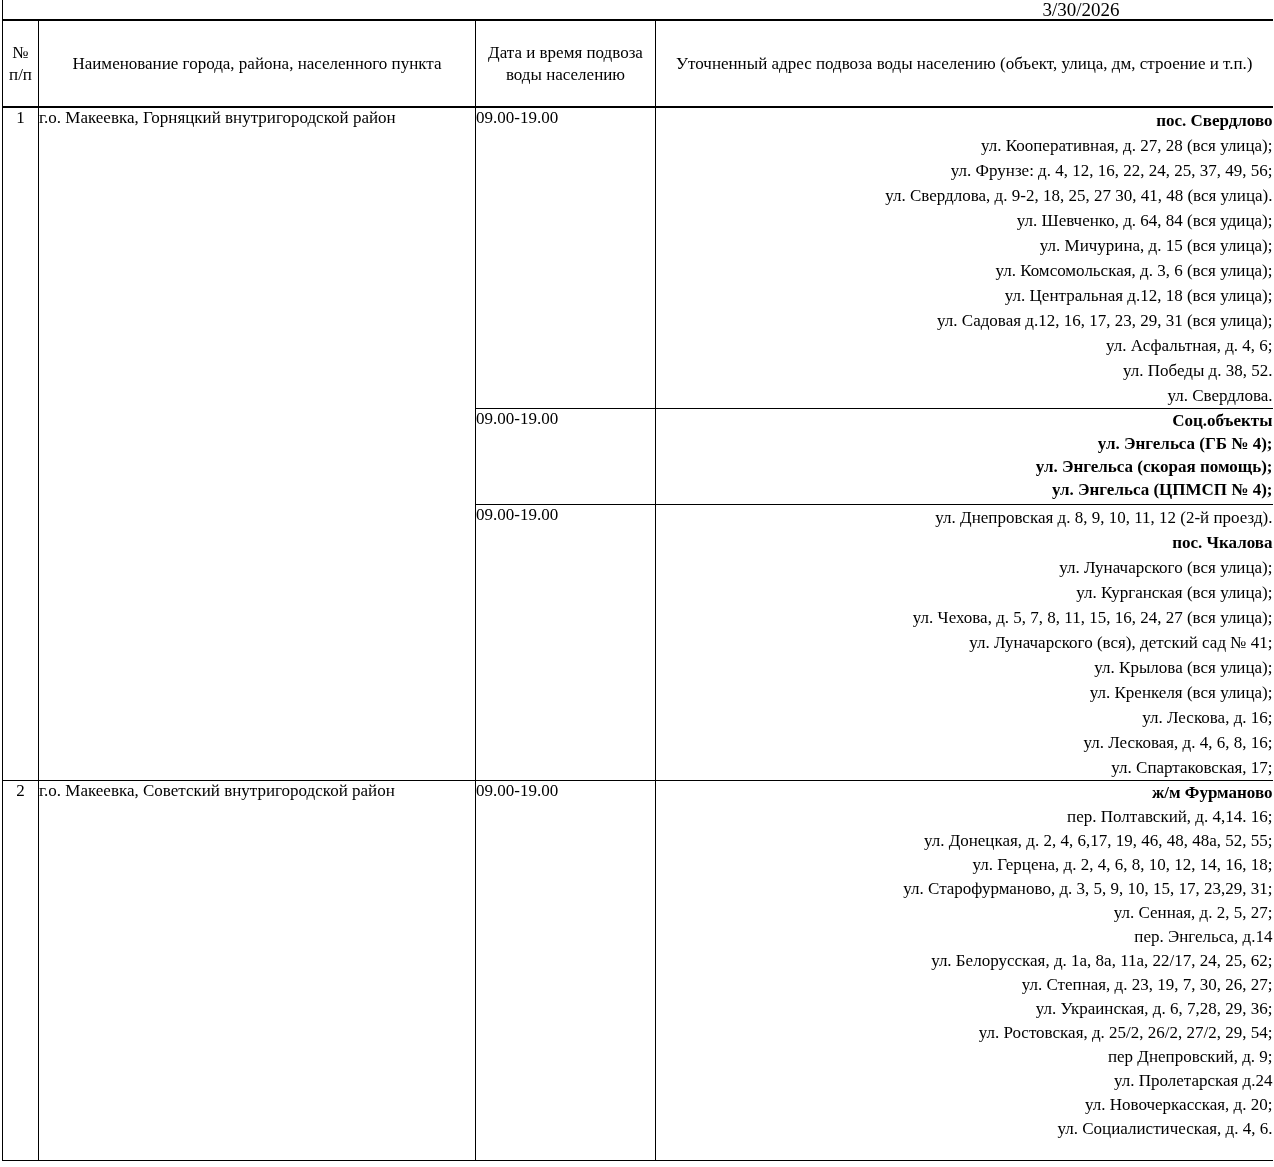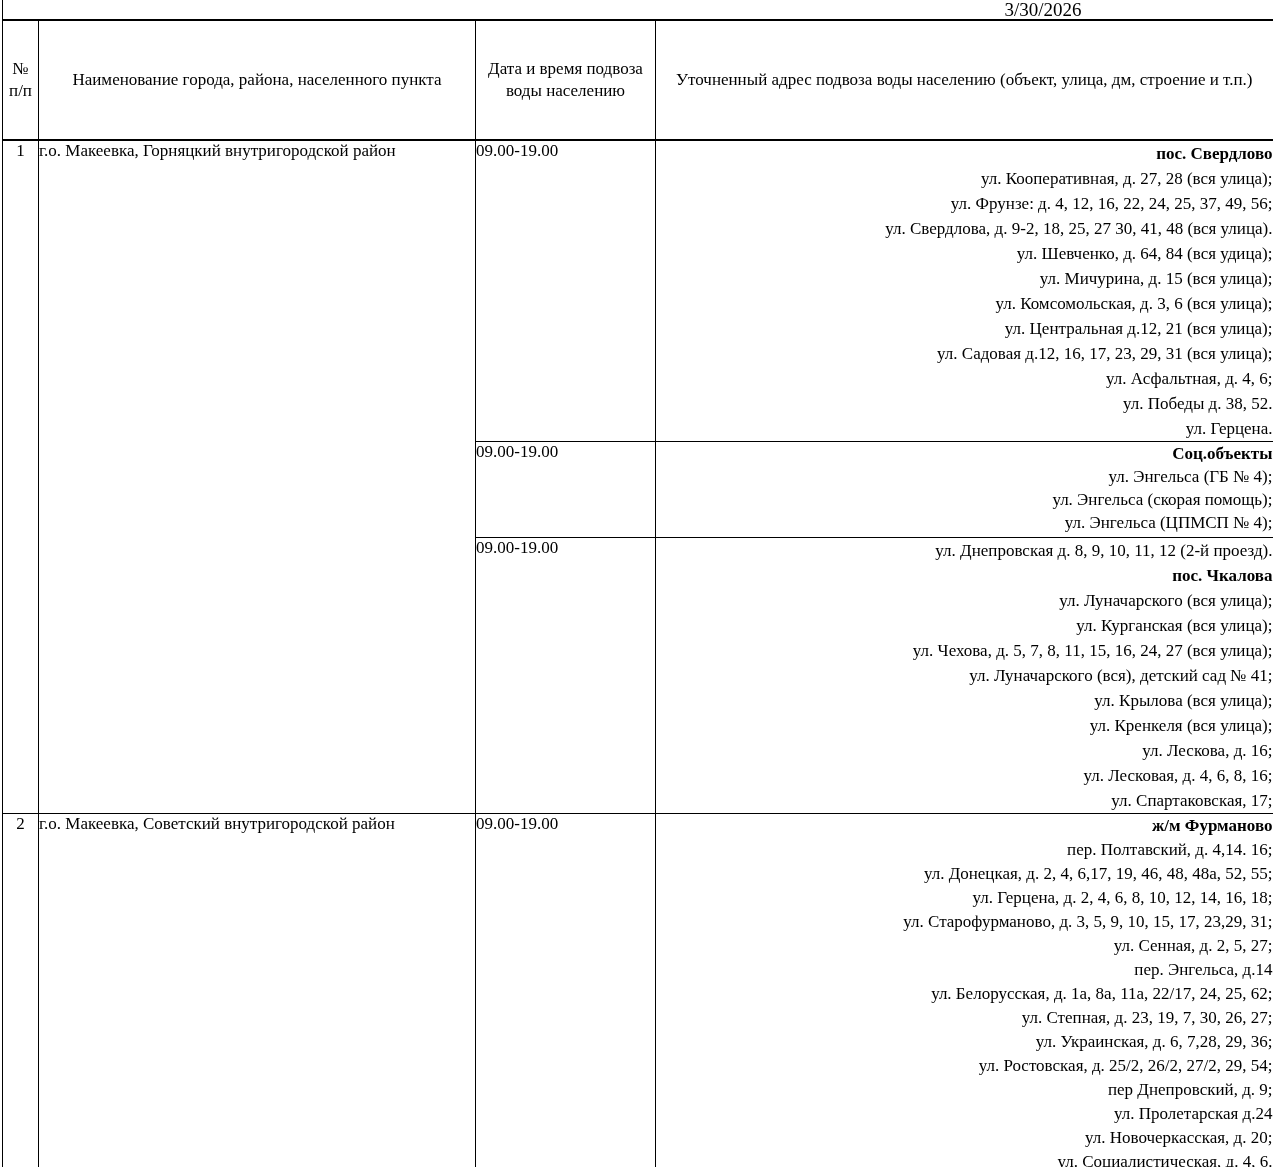--- a/index.html
+++ b/index.html
@@ -11,21 +11,21 @@
     height: 1167px;
     position: relative;
     overflow: hidden;
     background: #ffffff;
     font-family: "Liberation Serif", "DejaVu Serif", serif;
     color: #000;
   }
   .date {
     position: absolute;
     top: 0px;
-    left: 968px;
+    left: 1006px;
     width: 150px;
     text-align: center;
     font-size: 19px;
     line-height: 19px;
   }
   .left-stub {
     position: absolute;
     left: 2px;
     top: 0;
     width: 1px;
@@ -45,21 +45,21 @@
     border: 1px solid #000;
     vertical-align: top;
     padding: 0;
     font-weight: normal;
     font-size: 17px;
     overflow: hidden;
   }
   table.grid th:last-child, table.grid td:last-child {
     border-right: none;
   }
-  tr.hdr-row { height: 120px; }
+  tr.hdr-row { height: 87px; }
   tr.hdr-row th {
     vertical-align: middle;
     text-align: center;
     border-bottom: 2px solid #000;
     padding: 2px 4px;
     line-height: 22px;
   }
   tr.r1a { height: 300px; }
   tr.r1b { height: 96px; }
   tr.r1c { height: 274px; }
@@ -76,21 +76,21 @@
   td.time {
     padding-top: 5px;
   }
   td.addr { padding-top: 2px; }
   .addr-line {
     text-align: right;
     line-height: 25px;
     white-space: nowrap;
   }
   .lh24 .addr-line { line-height: 24px; }
-  .lh23 .addr-line { line-height: 23px; }
+  .lh23 .addr-line { line-height: 23px; font-weight: bold; }
   .addr-line.bold { font-weight: bold; }
 </style>
 </head>
 <body>
 
 <div class="left-stub"></div>
 <div class="date">3/30/2026</div>
 
 <table class="grid">
   <colgroup>
@@ -112,25 +112,25 @@
     <td class="name" rowspan="3">г.о. Макеевка, Горняцкий внутригородской район</td>
     <td class="time">09.00-19.00</td>
     <td class="addr">
           <div class="addr-line bold">пос. Свердлово</div>
           <div class="addr-line">ул. Кооперативная, д. 27, 28 (вся улица);</div>
           <div class="addr-line">ул. Фрунзе: д. 4, 12, 16, 22, 24, 25, 37, 49, 56;</div>
           <div class="addr-line">ул. Свердлова, д. 9-2, 18, 25, 27 30, 41, 48 (вся улица).</div>
           <div class="addr-line">ул. Шевченко, д. 64, 84 (вся удица);</div>
           <div class="addr-line">ул. Мичурина, д. 15 (вся улица);</div>
           <div class="addr-line">ул. Комсомольская, д. 3, 6 (вся улица);</div>
-          <div class="addr-line">ул. Центральная д.12, 21 (вся улица);</div>
+          <div class="addr-line">ул. Центральная д.12, 18 (вся улица);</div>
           <div class="addr-line">ул. Садовая д.12, 16, 17, 23, 29, 31 (вся улица);</div>
           <div class="addr-line">ул. Асфальтная, д. 4, 6;</div>
           <div class="addr-line">ул. Победы д. 38, 52.</div>
-          <div class="addr-line">ул. Герцена.</div>
+          <div class="addr-line">ул. Свердлова.</div>
         </td>
   </tr>
   <tr class="r1b">
     <td class="time">09.00-19.00</td>
     <td class="addr lh23">
           <div class="addr-line bold">Соц.объекты</div>
           <div class="addr-line">ул. Энгельса (ГБ № 4);</div>
           <div class="addr-line">ул. Энгельса (скорая помощь);</div>
           <div class="addr-line">ул. Энгельса (ЦПМСП № 4);</div>
         </td>

